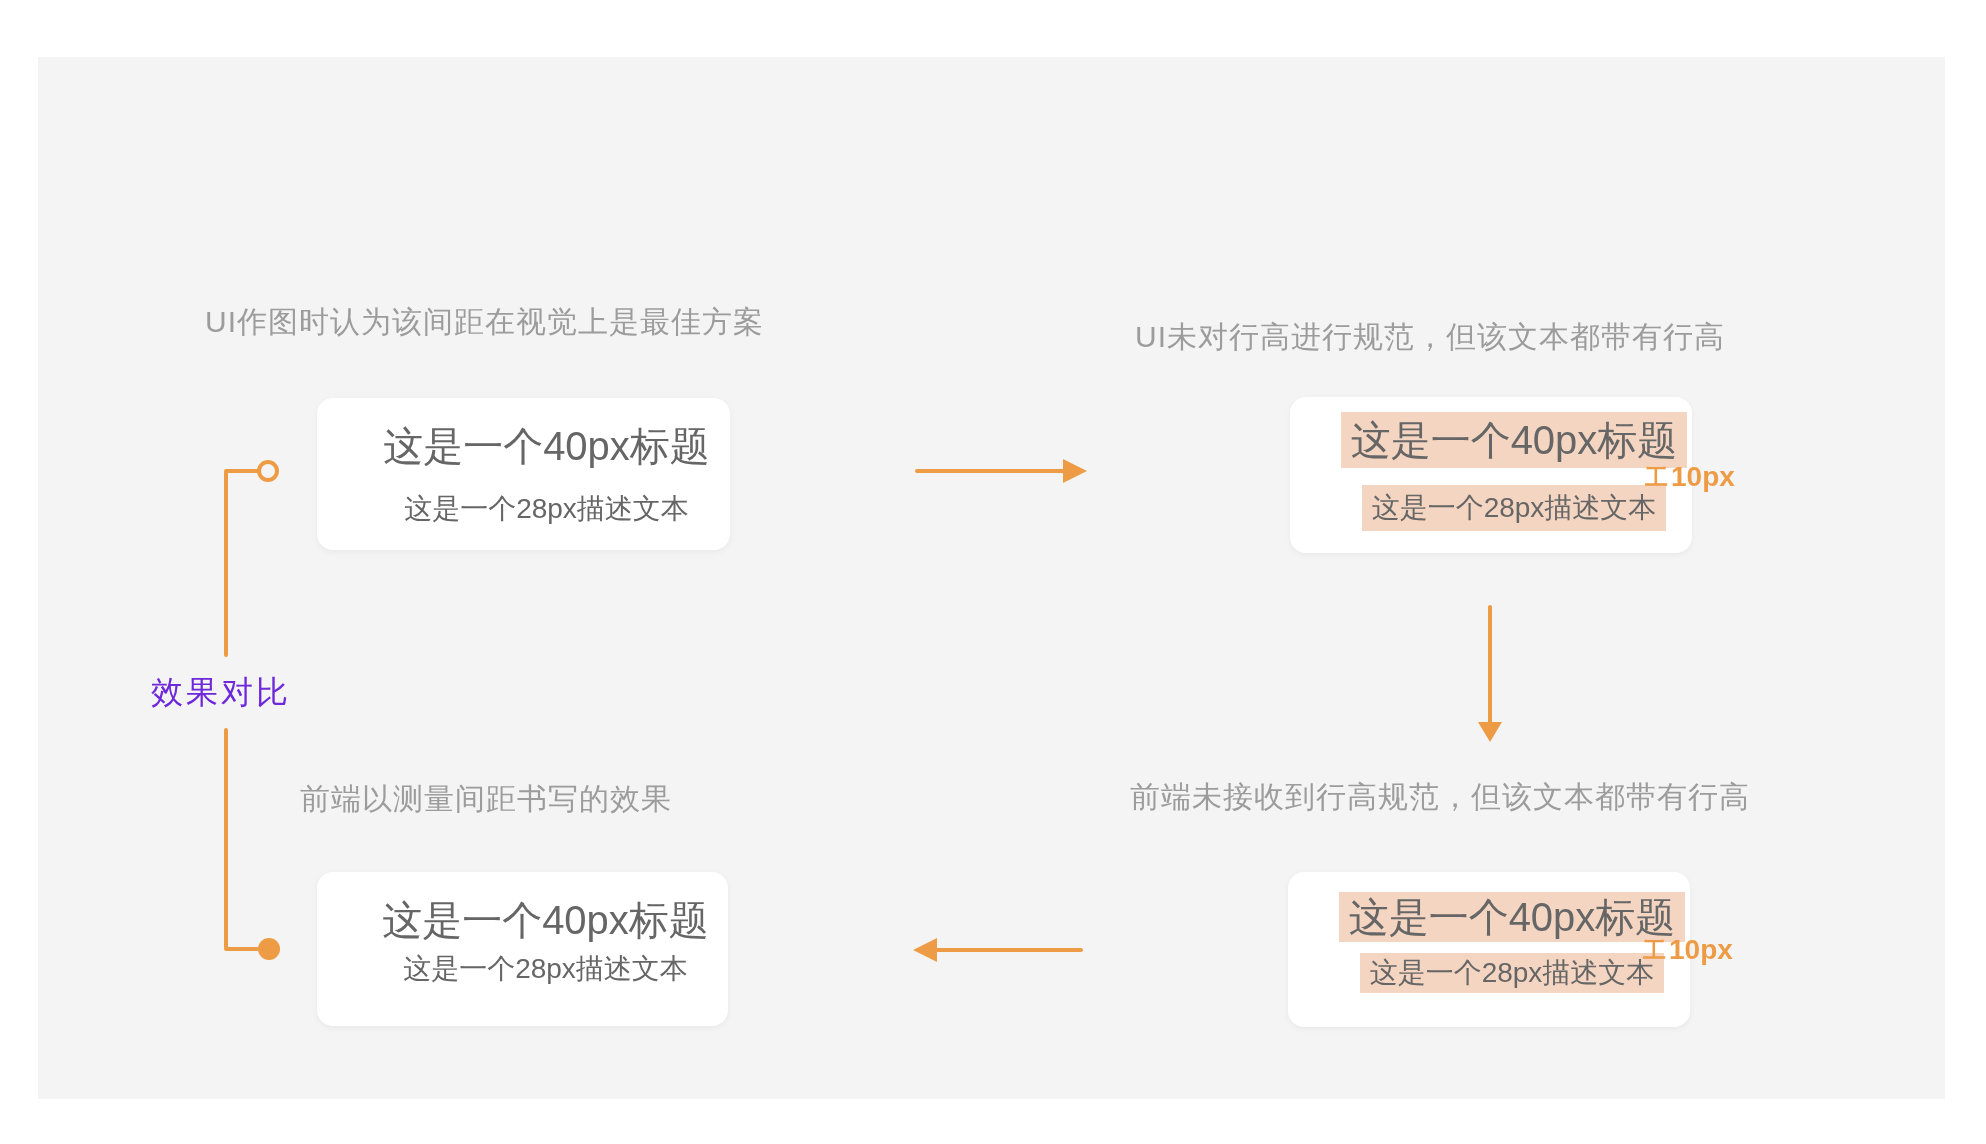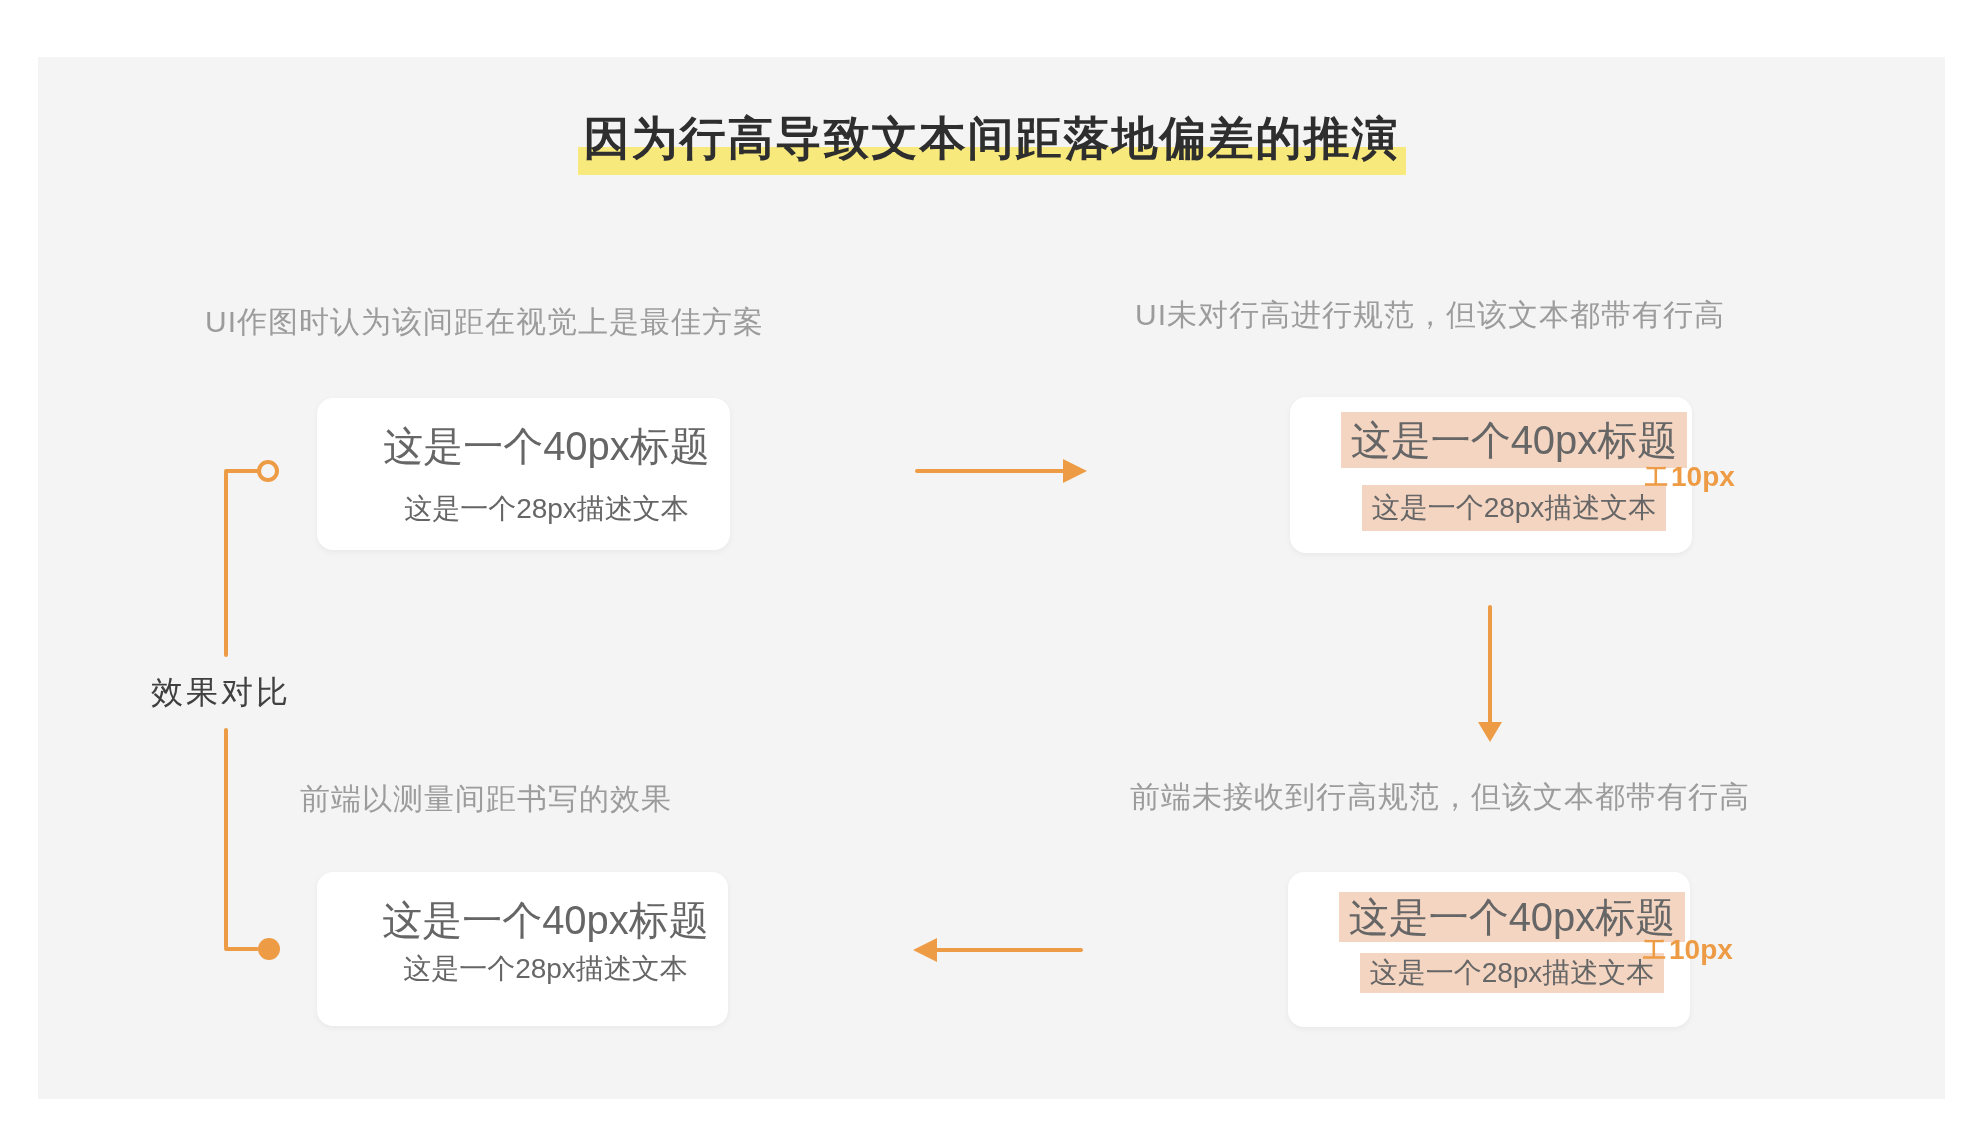--- a/index.html
+++ b/index.html
@@ -22,21 +22,21 @@
     font-size:46px;font-weight:700;color:#2E2E2E;letter-spacing:2px;
     line-height:1.15;padding:0 6px 10px 6px;
     background:linear-gradient(180deg, rgba(0,0,0,0) 56%, #F8E97C 56%);
   }
   
   .sec-label{
     position:absolute;font-size:30px;color:#9C9C9C;line-height:36px;
     white-space:nowrap;letter-spacing:1px;
   }
   .lbl-tl{left:167px;top:247px;}
-  .lbl-tr{left:1097px;top:240px;}
+  .lbl-tr{left:1097px;top:262px;}
   .lbl-bl{left:262px;top:724px;text-align:center;}
   .lbl-br{left:1092px;top:722px;}
   
   .card{
     position:absolute;background:#ffffff;border-radius:16px;
     box-shadow:0 2px 6px rgba(0,0,0,0.05);
     display:flex;flex-direction:column;align-items:center;
     box-sizing:border-box;
     padding-left:46px;
   }
@@ -93,31 +93,28 @@
   .brk-circle-hollow{
     position:absolute;left:219px;top:403px;width:22px;height:22px;
     border:4px solid #ED9C45;border-radius:50%;background:#F4F4F5;box-sizing:border-box;
   }
   .brk-circle-filled{
     position:absolute;left:220px;top:881px;width:22px;height:22px;
     border-radius:50%;background:#ED9C45;
   }
   .bracket-label{
     position:absolute;left:113px;top:615px;
-    font-size:32px;color:#404040;letter-spacing:3px;line-height:40px;white-space:nowrap;
+    font-size:32px;color:#6d28d9;letter-spacing:3px;line-height:40px;white-space:nowrap;
   }
 </style>
 </head>
 <body>
 
 <div class="panel">
 
-  <h1 class="main-title">
-    <span class="hl">因为行高导致文本间距落地偏差的推演</span>
-  </h1>
 
   <div class="sec-label lbl-tl">UI作图时认为该间距在视觉上是最佳方案</div>
   <div class="card card-tl">
     <div class="card-title">这是一个40px标题</div>
     <div class="card-desc">这是一个28px描述文本</div>
   </div>
 
   <div class="arrow arrow-right">
     <div class="shaft-h"></div>
     <div class="head"></div>

